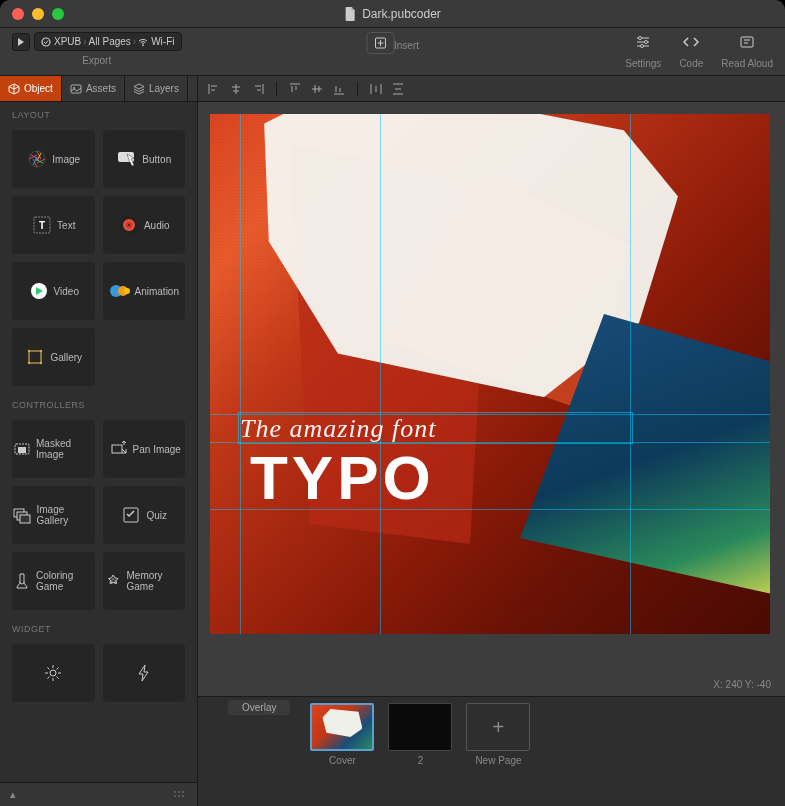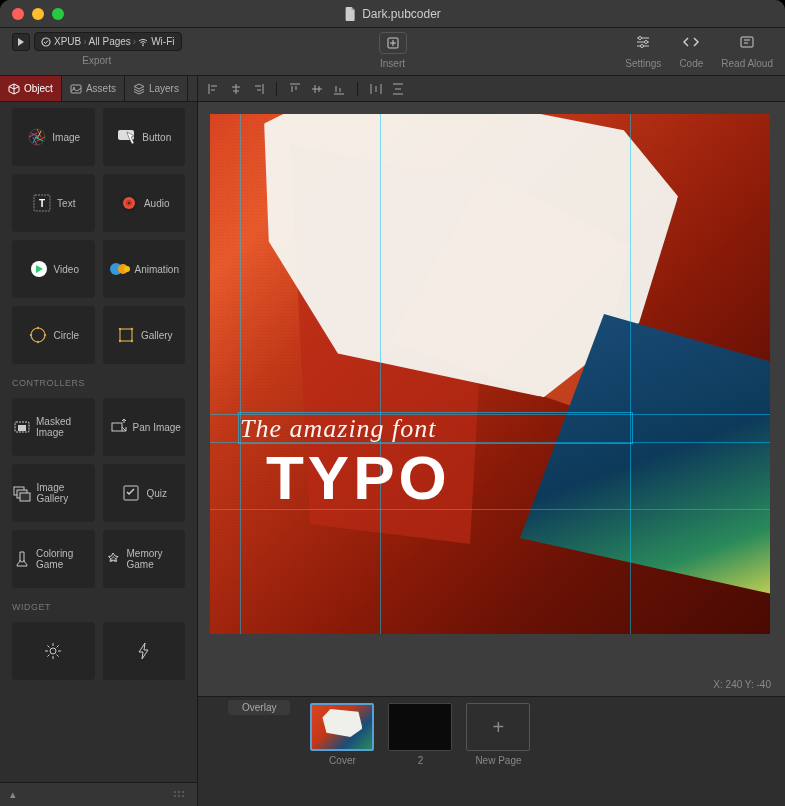--- a/index.html
+++ b/index.html
@@ -18,33 +18,33 @@
     
     .toolbar { height: 48px; background: #3a3a3a; display: flex; align-items: flex-start; border-bottom: 1px solid #1a1a1a; position: relative; }
     .toolbar-left { display: flex; flex-direction: column; align-items: center; padding-left: 12px; padding-top: 4px; }
     .breadcrumb-row { display: flex; align-items: center; gap: 2px; background: #2a2a2a; border: 1px solid #1a1a1a; border-radius: 4px; padding: 3px 6px; }
     .breadcrumb-row .sep { color: #666; font-size: 10px; }
     .bc-item { display: flex; align-items: center; gap: 3px; font-size: 10px; color: #ccc; }
     .bc-icon { width: 10px; height: 10px; }
     .play-btn { width: 18px; height: 18px; background: #2a2a2a; border: 1px solid #1a1a1a; border-radius: 3px; display: flex; align-items: center; justify-content: center; margin-right: 4px; }
     .toolbar-label { font-size: 10px; color: #888; margin-top: 4px; }
     
-    .toolbar-center { position: absolute; left: 50%; transform: translateX(-50%); display: flex; flex-direction: column; align-items: center; padding-top: 4px; }
+    .toolbar-center { position: absolute; left: 50%; transform: translateX(-50%); display: flex; flex-direction: row; align-items: center; padding-top: 4px; }
     .insert-btn { width: 28px; height: 22px; border: 1px solid #555; border-radius: 4px; display: flex; align-items: center; justify-content: center; }
     
     .toolbar-right { position: absolute; right: 12px; display: flex; gap: 18px; padding-top: 4px; }
     .tbr-item { display: flex; flex-direction: column; align-items: center; gap: 2px; }
     .tbr-icon { width: 20px; height: 20px; display: flex; align-items: center; justify-content: center; }
     
     .main { display: flex; height: calc(100% - 76px); }
     
     .sidebar { width: 198px; background: #2e2e2e; border-right: 1px solid #1a1a1a; display: flex; flex-direction: column; overflow-y: auto; }
     .sidebar-tabs { display: flex; height: 26px; background: #353535; border-bottom: 1px solid #1a1a1a; }
     .sidebar-tab { flex: 0 0 auto; display: flex; align-items: center; gap: 4px; padding: 0 8px; font-size: 10px; color: #aaa; border-right: 1px solid #1a1a1a; cursor: pointer; }
-    .sidebar-tab.active { background: #7f1d1d; color: #fff; }
+    .sidebar-tab.active { background: #c2410c; color: #fff; }
     .tab-icon { width: 12px; height: 12px; }
     
     .section-label { font-size: 9px; color: #777; letter-spacing: 0.5px; padding: 8px 12px 4px; }
     .grid { display: grid; grid-template-columns: 1fr 1fr; gap: 8px; padding: 6px 12px; }
     .grid-item { background: #252525; border-radius: 4px; height: 58px; display: flex; align-items: center; justify-content: center; gap: 4px; cursor: pointer; }
     .gi-icon { width: 22px; height: 22px; display: flex; align-items: center; justify-content: center; }
     .gi-label { font-size: 10px; color: #bbb; }
     
     .sidebar-footer { margin-top: auto; height: 24px; background: #353535; border-top: 1px solid #1a1a1a; display: flex; align-items: center; justify-content: space-between; padding: 0 10px; }
     .sb-footer-left { color: #888; }
@@ -63,21 +63,21 @@
     .shape1 { position: absolute; left: 40px; top: -20px; width: 420px; height: 290px; background: #f5f5f0; clip-path: polygon(20% 0%, 85% 5%, 100% 25%, 95% 70%, 75% 100%, 25% 95%, 5% 60%, 0% 20%); transform: rotate(8deg); opacity: 0.95; }
     .shape2 { position: absolute; left: 80px; top: 30px; width: 200px; height: 400px; background: #b82a15; clip-path: polygon(0% 0%, 100% 10%, 90% 100%, 10% 95%); opacity: 0.7; }
     .shape3 { position: absolute; right: -30px; top: 200px; width: 280px; height: 280px; background: linear-gradient(160deg, #1a4d7a 0%, #0d3a5a 50%, #2a8a5a 80%, #d8d850 100%); clip-path: polygon(30% 0%, 100% 20%, 90% 100%, 0% 80%); }
     .shape4 { position: absolute; left: 180px; top: 60px; width: 240px; height: 240px; background: #e85a2c; clip-path: polygon(40% 0%, 100% 30%, 85% 100%, 0% 70%); opacity: 0.6; }
     .artboard::before { content: ''; position: absolute; inset: 0; background-image: radial-gradient(rgba(0,0,0,0.15) 1px, transparent 1px); background-size: 3px 3px; opacity: 0.4; pointer-events: none; }
     
     .guide-v { position: absolute; top: 0; bottom: 0; width: 1px; background: rgba(0, 200, 255, 0.5); }
     .guide-h { position: absolute; left: 0; right: 0; height: 1px; background: rgba(0, 200, 255, 0.5); }
     
     .script-text { position: absolute; left: 30px; top: 300px; font-family: cursive; font-style: italic; font-size: 26px; color: #fff; letter-spacing: 1px; opacity: 0.95; }
-    .big-text { position: absolute; left: 56px; font-family: Impact, "Arial Black", sans-serif; font-weight: 900; font-size: 62px; color: #fff; letter-spacing: 4px; line-height: 0.92; }
+    .big-text { position: absolute; left: 40px; font-family: Impact, "Arial Black", sans-serif; font-weight: 900; font-size: 62px; color: #fff; letter-spacing: 4px; line-height: 0.92; }
     .big-text.l1 { top: 335px; }
     .big-text.l2 { top: 392px; left: 80px; }
     .selection-box { position: absolute; border: 1px solid rgba(0,200,255,0.6); background: transparent; pointer-events: none; }
     
     .coords { position: absolute; right: 14px; bottom: 6px; font-size: 10px; color: #888; }
     
     .pages-strip { height: 110px; background: #2e2e2e; border-top: 1px solid #1a1a1a; display: flex; flex-direction: row; }
     .strip-header { height: 20px; display: flex; align-items: center; }
     .overlay-btn { margin-left: 30px; background: #3a3a3a; padding: 2px 14px; font-size: 10px; color: #aaa; border-radius: 3px; }
     .thumbs { display: flex; gap: 14px; padding: 6px 20px; }
@@ -203,20 +203,21 @@
           <span>Assets</span>
         </div>
         <div class="sidebar-tab">
           <svg class="tab-icon" viewBox="0 0 12 12">
               <path d="M6 1l5 2.5L6 6 1 3.5zM1 6l5 2.5L11 6M1 8.5L6 11l5-2.5" stroke="#aaa" fill="none"></path>
             </svg>
           <span>Layers</span>
         </div>
       </div>
 
+      <div class="section-label">LAYOUT</div>
       <div class="grid">
         <div class="grid-item">
           <div class="gi-icon">
               <svg width="20" height="20" viewBox="0 0 20 20">
                 <circle cx="10" cy="10" r="8" fill="none" stroke="#444"></circle>
                 <path d="M10 2l4 8M18 10l-8 4M10 18l-4-8M2 10l8-4" stroke="#e74c3c"></path>
                 <path d="M14 4l-4 8" stroke="#f1c40f"></path>
                 <path d="M16 14l-8-4" stroke="#2ecc71"></path>
                 <path d="M6 16l4-8" stroke="#3498db"></path>
                 <path d="M4 6l8 4" stroke="#9b59b6"></path>
@@ -264,32 +265,20 @@
         </div>
         <div class="grid-item">
           <div class="gi-icon">
               <svg width="22" height="20" viewBox="0 0 22 20">
                 <circle cx="7" cy="10" r="6" fill="#3498db"></circle>
                 <circle cx="14" cy="10" r="5" fill="#f39c12"></circle>
                 <circle cx="18" cy="10" r="3" fill="#f1c40f"></circle>
               </svg>
             </div>
           <div class="gi-label">Animation</div>
-        </div>
-        <div class="grid-item">
-          <div class="gi-icon">
-              <svg width="20" height="20" viewBox="0 0 20 20">
-                <circle cx="10" cy="10" r="7" fill="none" stroke="#d4a848" stroke-width="1.2"></circle>
-                <circle cx="10" cy="3" r="1.2" fill="#d4a848"></circle>
-                <circle cx="17" cy="10" r="1.2" fill="#d4a848"></circle>
-                <circle cx="10" cy="17" r="1.2" fill="#d4a848"></circle>
-                <circle cx="3" cy="10" r="1.2" fill="#d4a848"></circle>
-              </svg>
-            </div>
-          <div class="gi-label">Circle</div>
         </div>
         <div class="grid-item">
           <div class="gi-icon">
               <svg width="20" height="20" viewBox="0 0 20 20">
                 <rect x="4" y="4" width="12" height="12" fill="none" stroke="#d4a848" stroke-width="1.2"></rect>
                 <circle cx="4" cy="4" r="1.2" fill="#d4a848"></circle>
                 <circle cx="16" cy="4" r="1.2" fill="#d4a848"></circle>
                 <circle cx="16" cy="16" r="1.2" fill="#d4a848"></circle>
                 <circle cx="4" cy="16" r="1.2" fill="#d4a848"></circle>
               </svg>

